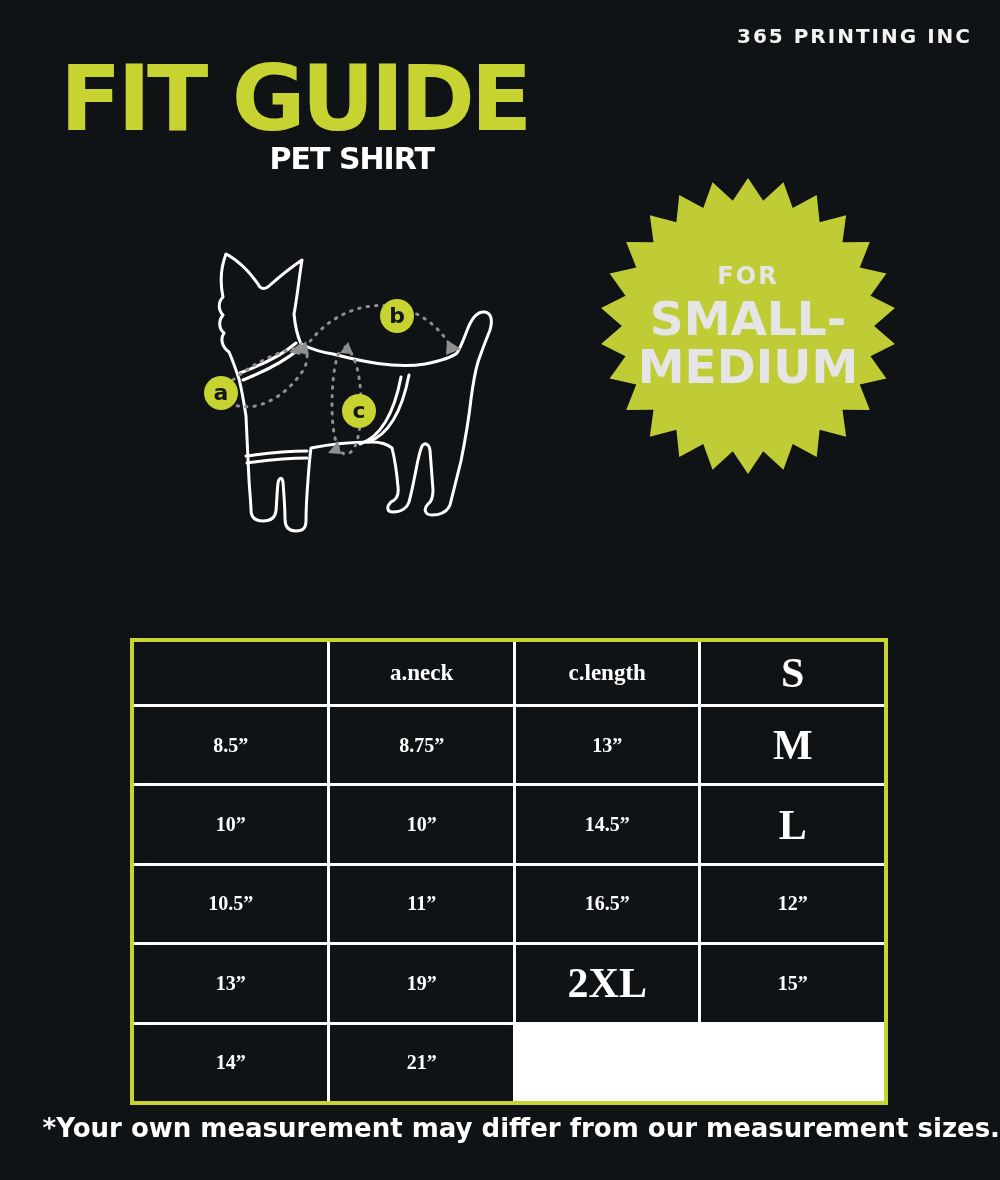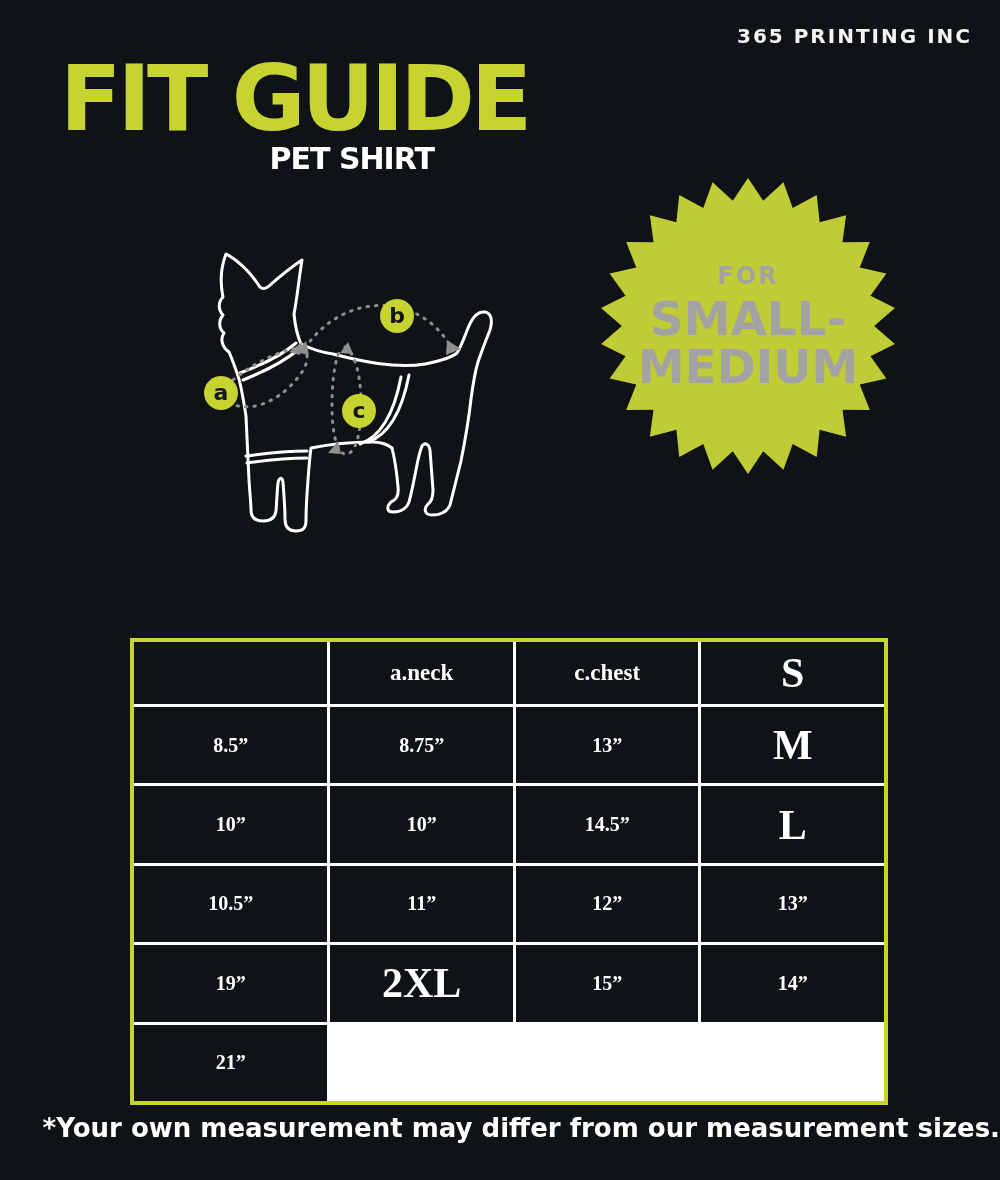--- a/index.html
+++ b/index.html
@@ -38,21 +38,21 @@
     font-size:22px;line-height:1;
   }
   .marker-a{left:19px;top:131px;}
   .marker-b{left:195px;top:54px;}
   .marker-c{left:157px;top:149px;}
   
   .badge{position:absolute;left:599px;top:177px;width:298px;height:298px;}
   .badge svg{position:absolute;left:0;top:0;}
   .badge-text{
     position:absolute;inset:0;display:flex;flex-direction:column;
-    align-items:center;justify-content:center;text-align:center;color:#a3a3a3;
+    align-items:center;justify-content:center;text-align:center;color:#e5e5e5;
   }
   .badge-line1{font-size:24px;letter-spacing:2px;margin-bottom:5px;}
   .badge-line2,.badge-line3{font-size:47px;line-height:1.02;letter-spacing:0px;}
   .badge-line4{font-size:29px;letter-spacing:1px;margin-top:6px;}
   
   .size-table{
     position:absolute;left:130px;top:638px;width:758px;height:467px;
     box-sizing:border-box;border:4px solid var(--accent,#c6d330);
     display:grid;
     grid-template-columns:1.06fr 1fr 1fr 1fr;
@@ -176,35 +176,36 @@
     <div class="badge-text">
       <div class="badge-line1">FOR</div>
       <div class="badge-line2">SMALL-</div>
       <div class="badge-line3">MEDIUM</div>
     </div>
   </div>
 
   <div class="size-table">
     <div class="cell header"></div>
     <div class="cell header">a.neck</div>
-    <div class="cell header">c.chest</div>
+    <div class="cell header">c.length</div>
 
     <div class="cell size">S</div>
     <div class="cell value">8.5”</div>
     <div class="cell value">8.75”</div>
     <div class="cell value">13”</div>
 
     <div class="cell size">M</div>
     <div class="cell value">10”</div>
     <div class="cell value">10”</div>
     <div class="cell value">14.5”</div>
 
     <div class="cell size">L</div>
     <div class="cell value">10.5”</div>
     <div class="cell value">11”</div>
+    <div class="cell value">16.5”</div>
 
     <div class="cell value">12”</div>
     <div class="cell value">13”</div>
     <div class="cell value">19”</div>
 
     <div class="cell size">2XL</div>
     <div class="cell value">15”</div>
     <div class="cell value">14”</div>
     <div class="cell value">21”</div>
   </div>

